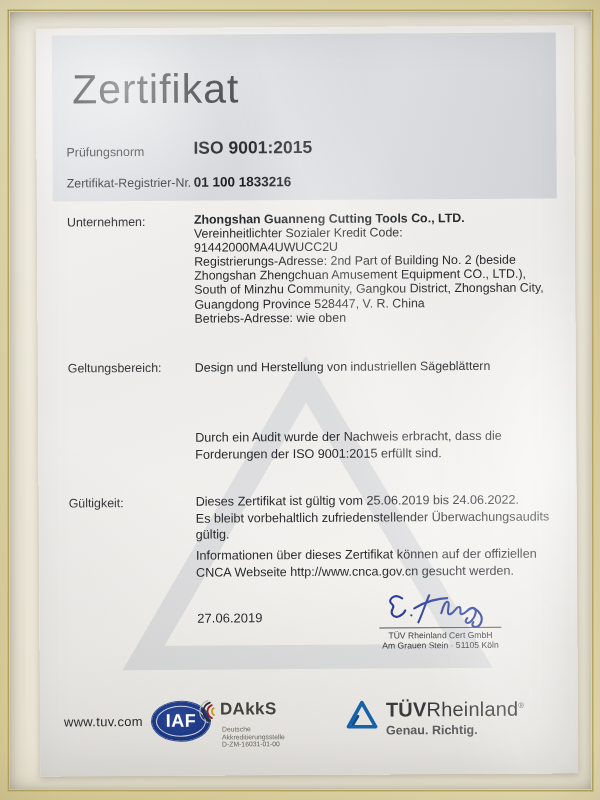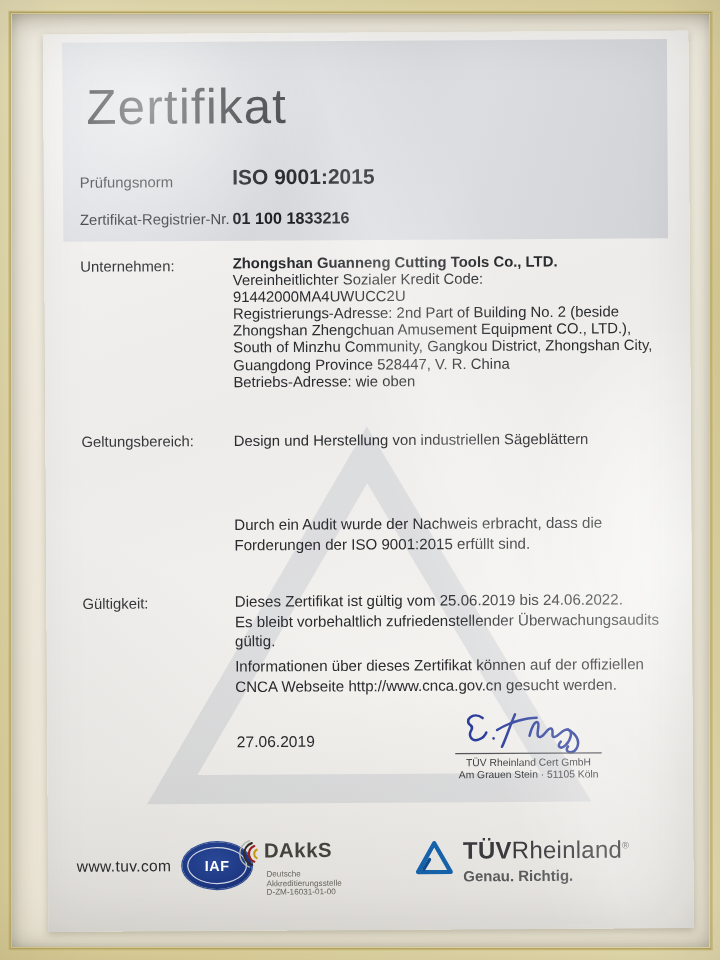--- a/index.html
+++ b/index.html
@@ -38,21 +38,21 @@
   .date{position:absolute;left:158px;top:583px;font-size:13px;color:#2a2b2e;}
   
   .website{position:absolute;left:24px;top:686px;font-size:13px;font-weight:500;
            letter-spacing:.3px;color:#2b2c2e;}
   .iaf{position:absolute;left:112px;top:674px;width:58px;height:39px;border-radius:50%;
        background:radial-gradient(ellipse at 45% 40%,#2a4ba0 0%,#1d3a8c 60%,#14286b 100%);
        display:flex;align-items:center;justify-content:center;
        box-shadow:0 0 0 1px #31529f;}
   .iaf-ring{position:absolute;left:4px;top:4px;right:4px;bottom:4px;border-radius:50%;
             border:1.4px solid rgba(255,255,255,.85);}
-  .iaf-txt{color:#fff;font-weight:bold;font-size:12px;letter-spacing:.5px;z-index:1;}
+  .iaf-txt{color:#fff;font-weight:bold;font-size:18px;letter-spacing:.5px;z-index:1;}
   .dakks{position:absolute;left:154px;top:672px;}
   .dakks-row{display:flex;align-items:flex-start;}
   .dakks-word{font-size:17px;font-weight:600;color:#45453f;letter-spacing:.4px;margin-left:2px;}
   .dakks-sub{margin-left:28px;margin-top:2px;font-size:6.8px;line-height:7.6px;color:#6c6b64;}
   .tuv-logo{position:absolute;left:306px;top:672px;display:flex;align-items:flex-start;}
   .tuv-text{margin-left:8px;}
   .tuv-brand{font-size:20px;color:#3a3b3e;letter-spacing:.2px;}
   .tuv-brand .bb{font-weight:bold;}
   .tuv-brand sup{font-size:8px;color:#6a6a6a;}
   .tuv-tagline{font-size:12.5px;font-weight:bold;color:#5c5d60;margin-top:2px;}

